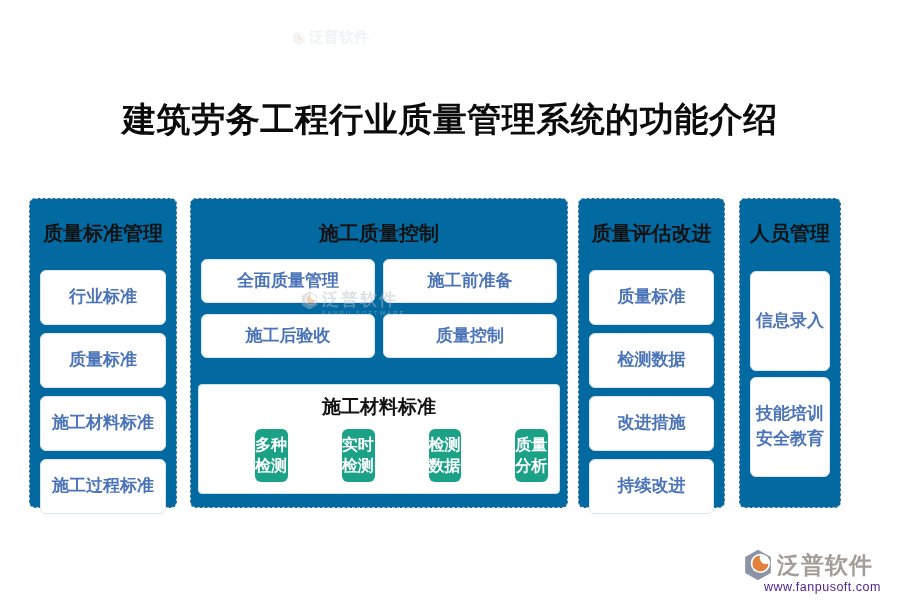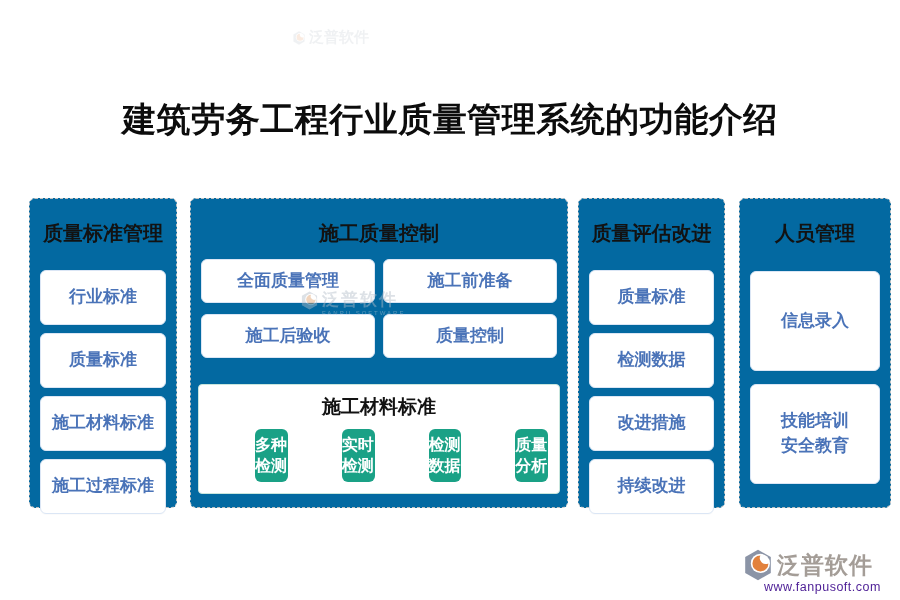--- a/index.html
+++ b/index.html
@@ -19,21 +19,21 @@
     font-size:15px; font-weight:bold;
   }
   
   .panel {
     position:absolute; top:198px; height:310px;
     background:#0369a1; border:1px dashed #c3c3c3; border-radius:6px;
   }
   .p1 { left:29px;  width:148px; }
   .p2 { left:190px; width:378px; }
   .p3 { left:578px; width:147px; }
-  .p4 { left:739px; width:152px; }
+  .p4 { left:739px; width:102px; }
   .panel-header {
     padding-top:23px; text-align:center; font-size:20px; font-weight:bold;
     color:#121212; line-height:1.1;
   }
   
   .vlist { display:flex; flex-direction:column; gap:8px; margin:26px 10px 0; }
   .card {
     background:#ffffff; border:1px solid #dbe6f5; border-radius:6px;
     height:55px; display:flex; align-items:center; justify-content:center;
     color:#4a73b8; font-weight:bold; font-size:17px; text-align:center;
@@ -55,21 +55,21 @@
     text-align:center; font-size:19px; font-weight:bold; color:#121212;
     margin-bottom:9px;
   }
   .btn-row { display:flex; gap:9px; }
   .gbtn {
     flex:1; height:53px; background:#1aa186; border-radius:6px;
     color:#ffffff; font-weight:bold; font-size:16px;
     display:flex; align-items:center; justify-content:center;margin-left:45px;
   }
   
-  .vlist-tall { display:flex; flex-direction:column; gap:13px; margin:27px 10px 0; }
+  .vlist-tall { display:flex; flex-direction:column; gap:6px; margin:27px 10px 0; }
   .card-tall { height:100px; }
   
   .mid-watermark {
     position:absolute; left:300px; top:291px; opacity:0.45;
     display:flex; align-items:flex-start; gap:3px; pointer-events:none;
   }
   .mid-watermark .wm-texts { display:flex; flex-direction:column; }
   .mid-watermark .wm-brand { font-size:17px; font-weight:bold; color:#b3bdc9; letter-spacing:2px; line-height:1; }
   .mid-watermark .wm-sub { font-size:6px; color:#c3ccd6; letter-spacing:2px; margin-top:2px; }
   

